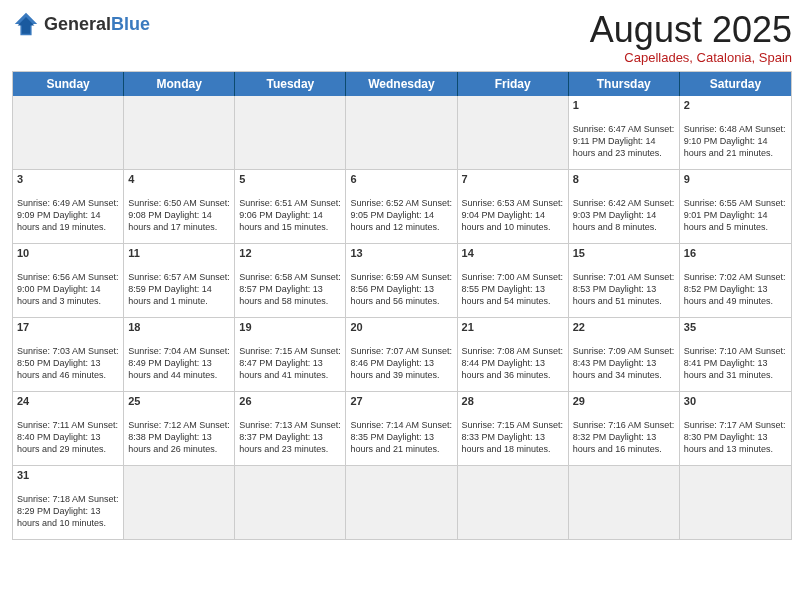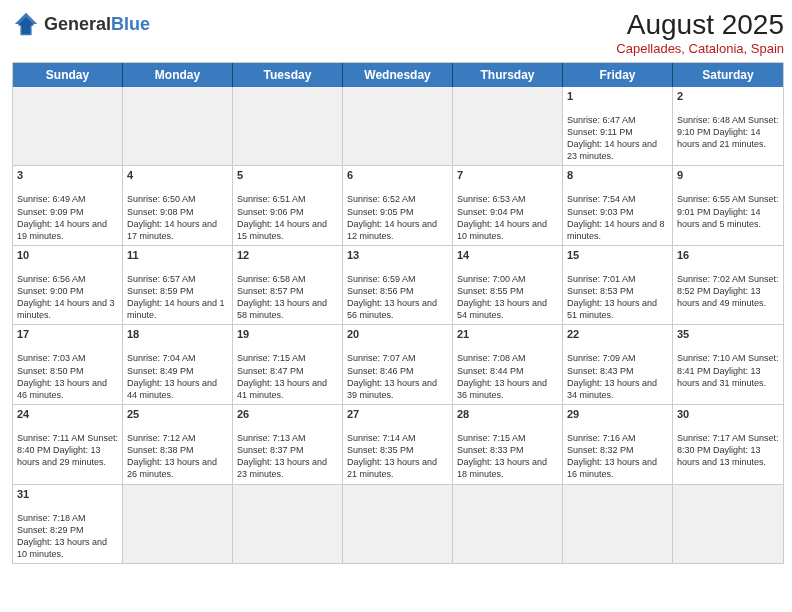--- a/index.html
+++ b/index.html
@@ -8,21 +8,21 @@
       height: 612px;
       font-family: Arial, sans-serif;
       background: #fff;
       overflow: hidden;
     }
     .page {
       width: 792px;
       height: 548px;
       display: flex;
       flex-direction: column;
-      padding: 10px 8px 8px 12px;
+      padding: 10px 0 8px 12px;
     }
     .header {
       display: flex;
       justify-content: space-between;
       align-items: flex-start;
       margin-bottom: 6px;
     }
     .logo {
       display: flex;
       align-items: center;
@@ -38,21 +38,21 @@
       font-weight: bold;
     }
     .logo-icon {
       width: 28px;
       height: 28px;
     }
     .title-block {
       text-align: right;
     }
     .month-year {
-      font-size: 28px;
+      font-size: 36px;
       font-weight: normal;
       color: #222;
       line-height: 1.1;
     }
     .location {
       font-size: 13px;
       color: #b91c1c;
     }
     .calendar {
       flex: 1;
@@ -137,22 +137,22 @@
       <div class="location">Capellades, Catalonia, Spain</div>
     </div>
   </div>
 
   <div class="calendar">
     <div class="cal-header-row">
     <div class="cal-header-cell">Sunday</div>
         <div class="cal-header-cell">Monday</div>
         <div class="cal-header-cell">Tuesday</div>
         <div class="cal-header-cell">Wednesday</div>
+        <div class="cal-header-cell">Friday</div>
         <div class="cal-header-cell">Thursday</div>
-        <div class="cal-header-cell">Friday</div>
         <div class="cal-header-cell">Saturday</div>
       </div>
     <div class="cal-body">
     <div class="cal-row">
           <div class="cal-cell empty"></div>
           <div class="cal-cell empty"></div>
           <div class="cal-cell empty"></div>
           <div class="cal-cell empty"></div>
           <div class="cal-cell empty"></div>
           <div class="cal-cell">
@@ -194,21 +194,21 @@
 Daylight: 14 hours and 12 minutes.</div>
           </div>
           <div class="cal-cell">
             <span class="day-num">7</span>
             <div class="cell-info">Sunrise: 6:53 AM
 Sunset: 9:04 PM
 Daylight: 14 hours and 10 minutes.</div>
           </div>
           <div class="cal-cell">
             <span class="day-num">8</span>
-            <div class="cell-info">Sunrise: 7:54 AM
+            <div class="cell-info">Sunrise: 6:42 AM
 Sunset: 9:03 PM
 Daylight: 14 hours and 8 minutes.</div>
           </div>
           <div class="cal-cell">
             <span class="day-num">9</span>
             <div class="cell-info">Sunrise: 6:55 AM
 Sunset: 9:01 PM
 Daylight: 14 hours and 5 minutes.</div>
           </div>
         </div>

